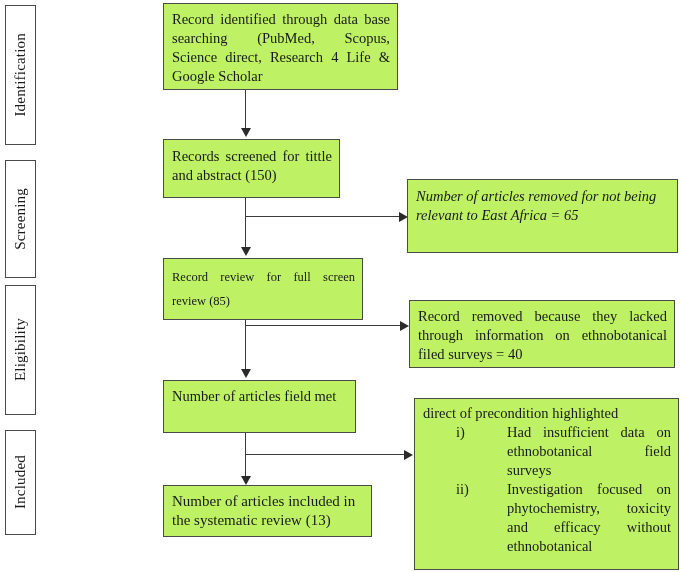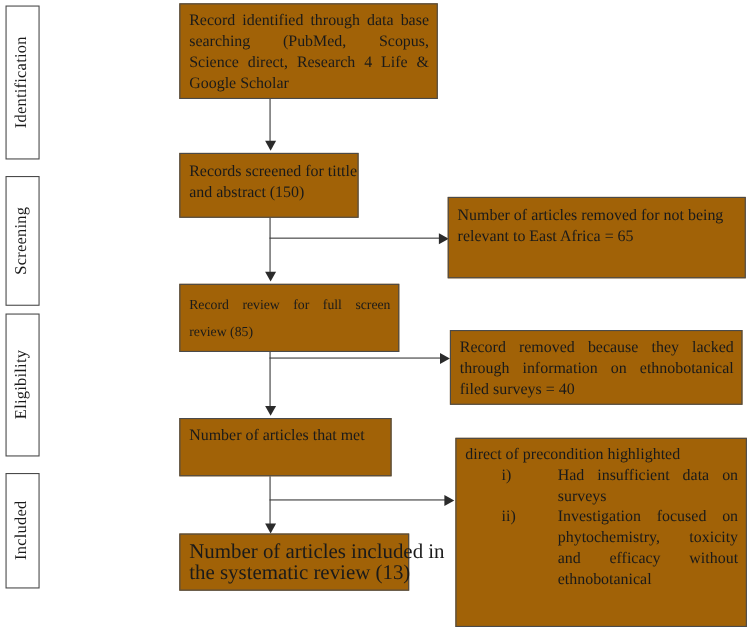--- a/index.html
+++ b/index.html
@@ -15,21 +15,21 @@
     position: relative;
     width: 681px;
     height: 572px;
     background: #ffffff;
     overflow: hidden;
   }
   .box {
     position: absolute;
     box-sizing: border-box;
     border: 1px solid #4a4a4a;
-    background: #a16207;
+    background: #bef264;
   }
   .stage-label {
     position: absolute;
     box-sizing: border-box;
     border: 1px solid #4a4a4a;
     background: #ffffff;
     display: flex;
     align-items: center;
     justify-content: center;
   }
@@ -137,33 +137,33 @@
       <span class="ln">Record identified through data base</span>
       <span class="ln">searching (PubMed, Scopus,</span>
       <span class="ln">Science direct, Research 4 Life &amp;</span>
       <span class="ln-last">Google Scholar</span>
     </div>
   </div>
 
   <div class="vline" style="left:245px; top:90px; height:39px;"></div>
   <div class="arrow-down" style="left:241px; top:128px;"></div>
 
-  <div class="box" style="left:163px; top:139px; width:163px; height:59px;">
+  <div class="box" style="left:163px; top:139px; width:177px; height:59px;">
     <div class="boxtext just" style="top:7px; font-size:14.5px; line-height:19px;">
       <span class="ln">Records screened for tittle</span>
       <span class="ln-last">and abstract (150)</span>
     </div>
   </div>
 
   <div class="vline" style="left:245px; top:198px; height:50px;"></div>
   <div class="arrow-down" style="left:241px; top:247px;"></div>
   <div class="hline" style="left:245px; top:216px; width:157px;"></div>
   <div class="arrow-right" style="left:399px; top:212px;"></div>
 
-  <div class="box" style="left:407px; top:179px; width:271px; height:74px;">
+  <div class="box" style="left:407px; top:179px; width:271px; height:74px;font-style:italic;">
     <div class="boxtext" style="top:7px; font-size:14.5px; line-height:19px; text-align:left;">
       <span class="ln-last">Number of articles removed for not being</span>
       <span class="ln-last">relevant to East Africa = 65</span>
     </div>
   </div>
 
   <div class="box" style="left:163px; top:258px; width:200px; height:62px;padding-left:20px;">
     <div class="boxtext just" style="top:6px; font-size:12.5px; line-height:24px;">
       <span class="ln">Record review for full screen</span>
       <span class="ln-last">review (85)</span>
@@ -178,43 +178,44 @@
   <div class="box" style="left:409px; top:300px; width:266px; height:68px;">
     <div class="boxtext just" style="top:6px; font-size:14.5px; line-height:19px;">
       <span class="ln">Record removed because they lacked</span>
       <span class="ln">through information on ethnobotanical</span>
       <span class="ln-last">filed surveys = 40</span>
     </div>
   </div>
 
   <div class="box" style="left:163px; top:380px; width:193px; height:53px;">
     <div class="boxtext" style="top:5px; font-size:14.5px; line-height:21px; text-align:left;">
-      <span class="ln-last">Number of articles that met</span>
+      <span class="ln-last">Number of articles field met</span>
     </div>
   </div>
 
   <div class="vline" style="left:245px; top:433px; height:44px;"></div>
   <div class="arrow-down" style="left:241px; top:476px;"></div>
   <div class="hline" style="left:245px; top:454px; width:162px;"></div>
   <div class="arrow-right" style="left:404px; top:450px;"></div>
 
   <div class="box" style="left:163px; top:485px; width:209px; height:52px;">
-    <div class="boxtext" style="top:6px; font-size:19px; line-height:19px; text-align:left;">
+    <div class="boxtext" style="top:6px; font-size:15px; line-height:19px; text-align:left;">
       <span class="ln-last">Number of articles included in</span>
       <span class="ln-last">the systematic review (13)</span>
     </div>
   </div>
 
   <div class="box" style="left:414px; top:398px; width:265px; height:172px;">
     <div class="boxtext" style="top:5px; font-size:14.5px; line-height:19px;">
       <span class="ln-last exc-intro">direct of precondition highlighted</span>
 
       <span class="exc-item">
         <span class="exc-num">i)</span>
         <span class="ln">Had insufficient data on</span>
+        <span class="ln">ethnobotanical field</span>
         <span class="ln-last">surveys</span>
       </span>
 
       <span class="exc-item">
         <span class="exc-num">ii)</span>
         <span class="ln">Investigation focused on</span>
         <span class="ln">phytochemistry, toxicity</span>
         <span class="ln">and efficacy without</span>
         <span class="ln-last">ethnobotanical</span>
       </span>

